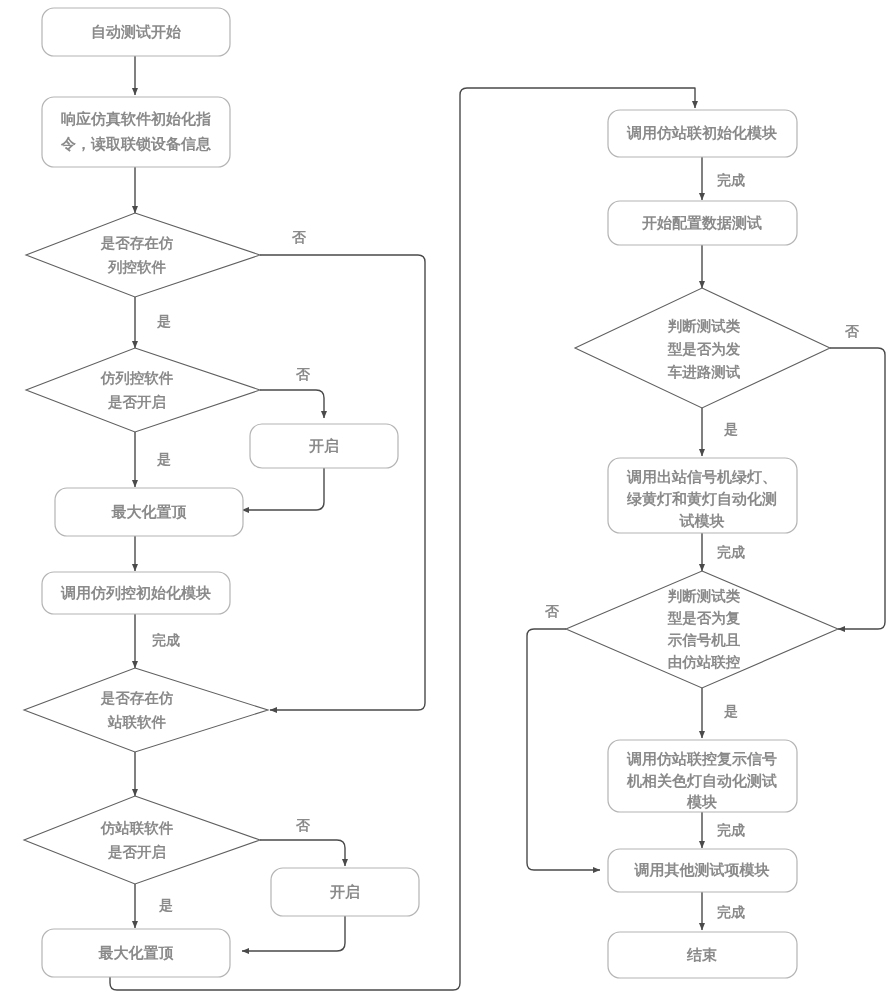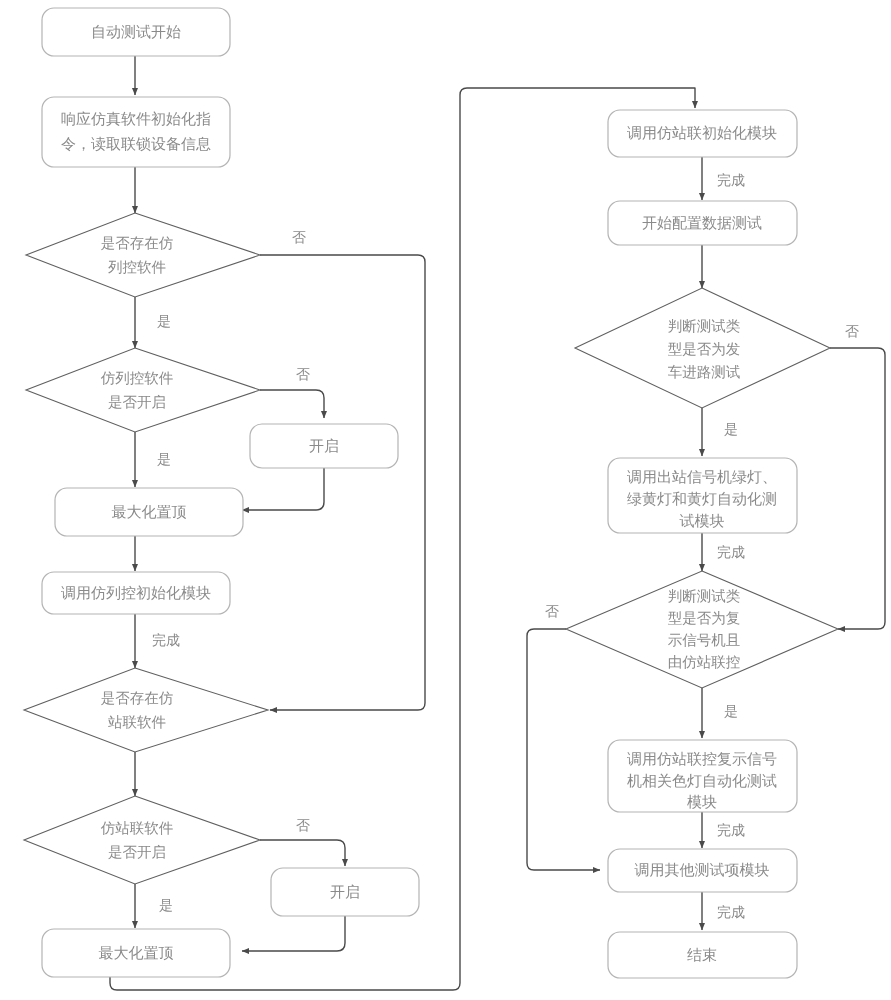--- a/index.html
+++ b/index.html
@@ -7,20 +7,21 @@
     padding: 0;
     background: #ffffff;
   }
   #page {
     position: relative;
     width: 891px;
     height: 1000px;
     background: #ffffff;
     font-family: "Liberation Sans", "DejaVu Sans", sans-serif;
     overflow: hidden;
+    font-weight: bold;
   }
   svg#flow {
     position: absolute;
     left: 0;
     top: 0;
     width: 891px;
     height: 1000px;
   }
   .node-rect {
     fill: #ffffff;

